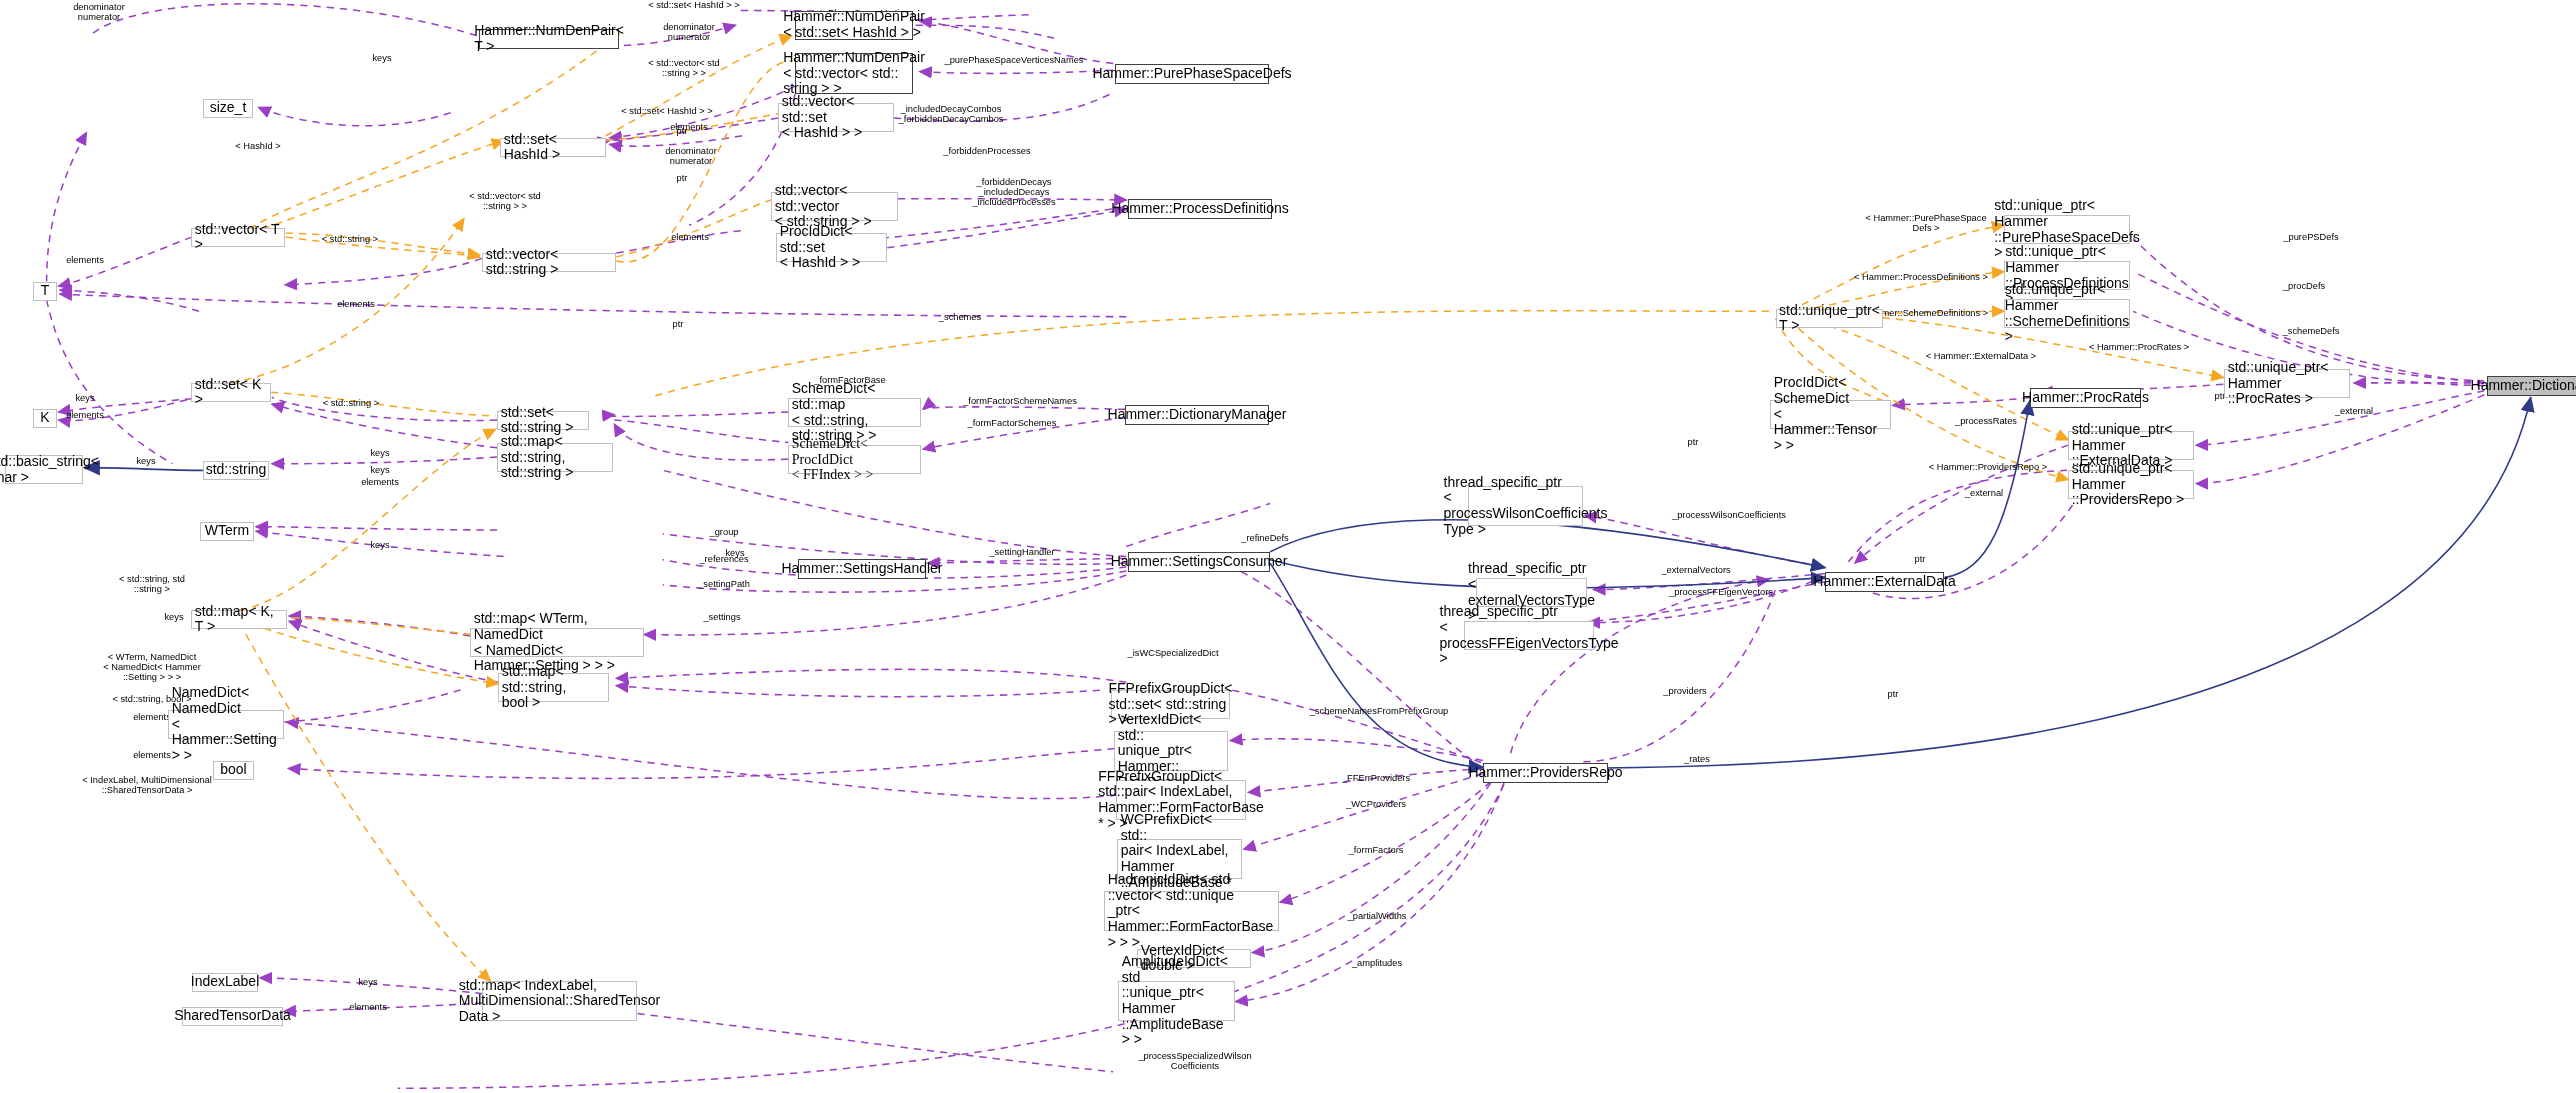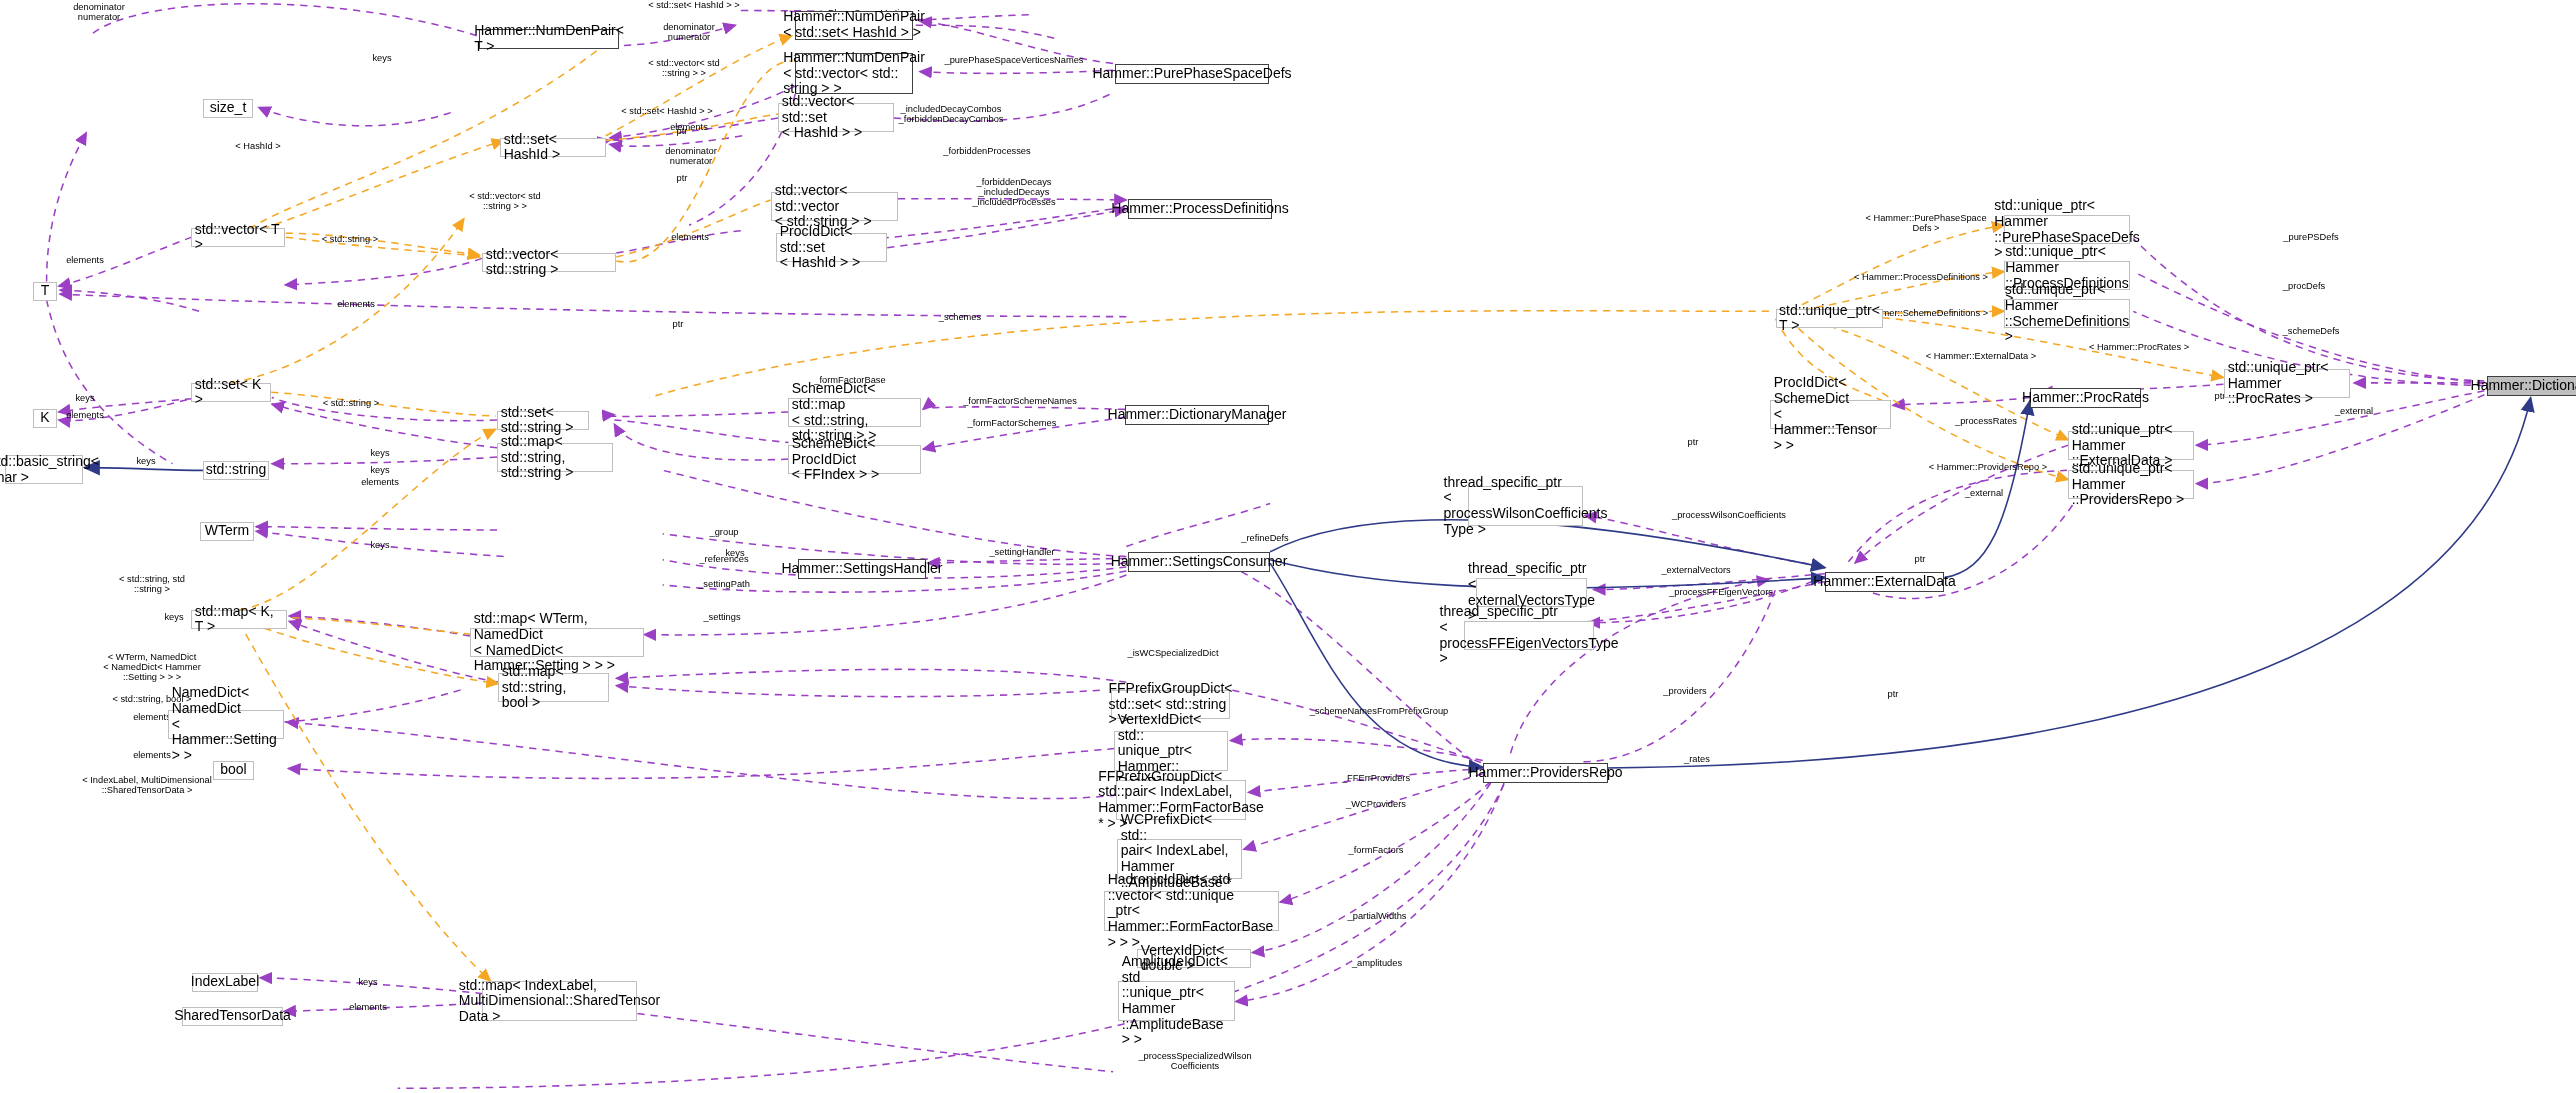--- a/index.html
+++ b/index.html
@@ -199,21 +199,21 @@
 ::SchemeDefinitions &gt;</div>
     <div class="node" style="left: 2224px; top: 369px; width: 126px; height: 29px;">std::unique_ptr&lt; Hammer
 ::ProcRates &gt;</div>
     <div class="node focus" style="left: 2487px; top: 376px; width: 146px; height: 20px;">Hammer::DictionaryManager</div>
     <div class="node" style="left: 191px; top: 383px; width: 80px; height: 18.6px;">std::set&lt; K &gt;</div>
     <div class="node" style="left: 497px; top: 411px; width: 92px; height: 18.6px;">std::set&lt; std::string &gt;</div>
     <div class="node" style="left: 788px; top: 398px; width: 133px; height: 29px;">SchemeDict&lt; std::map
 &lt; std::string, std::string &gt; &gt;</div>
     <div class="node bold" style="left: 1125px; top: 405px; width: 144px; height: 20px;">Hammer::DictionaryManager</div>
     <div class="node bold" style="left: 2030px; top: 388px; width: 111px; height: 20px;">Hammer::ProcRates</div>
-    <div class="node" style="left: 788px; top: 445px; width: 133px; height: 29px;">SchemeDict&lt; ProcIdDict
+    <div class="node" style="left: 788px; top: 445px; width: 133px; height: 29px; font-family: Liberation Serif, serif;">SchemeDict&lt; ProcIdDict
 &lt; FFIndex &gt; &gt;</div>
     <div class="node" style="left: 1770px; top: 400px; width: 121px; height: 29px;">ProcIdDict&lt; SchemeDict
 &lt; Hammer::Tensor &gt; &gt;</div>
     <div class="node" style="left: 2068px; top: 431px; width: 126px; height: 29px;">std::unique_ptr&lt; Hammer
 ::ExternalData &gt;</div>
     <div class="node" style="left: 2068px; top: 470px; width: 126px; height: 29px;">std::unique_ptr&lt; Hammer
 ::ProvidersRepo &gt;</div>
     <div class="node" style="left: 33px; top: 409px; width: 24px; height: 18.6px;">K</div>
     <div class="node" style="left: 203px; top: 461px; width: 66px; height: 18.6px;">std::string</div>
     <div class="node" style="left: 5.3px; top: 455px; width: 78px; height: 29px;">std::basic_string&lt;

